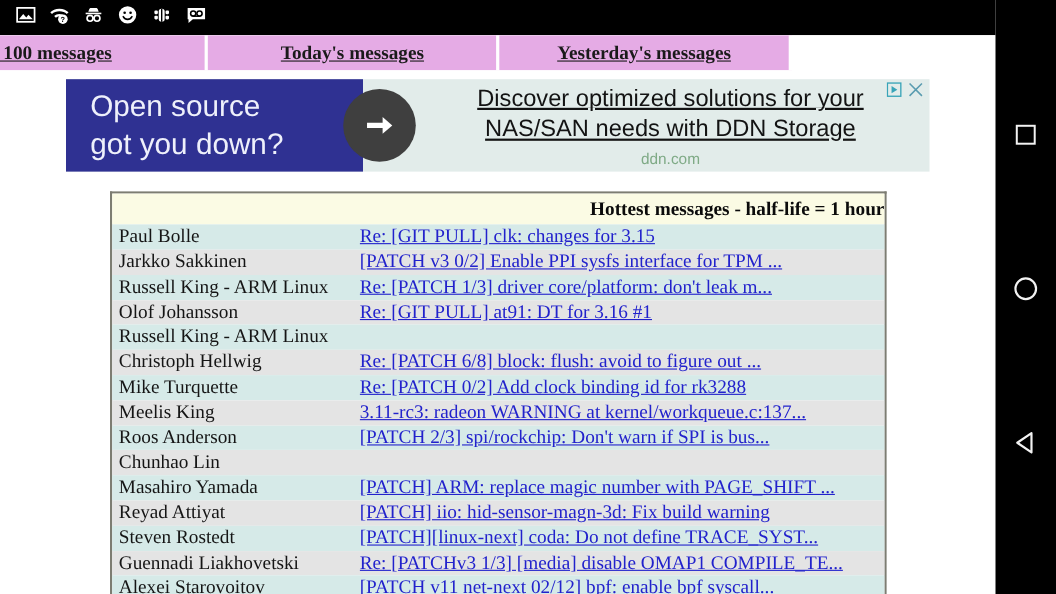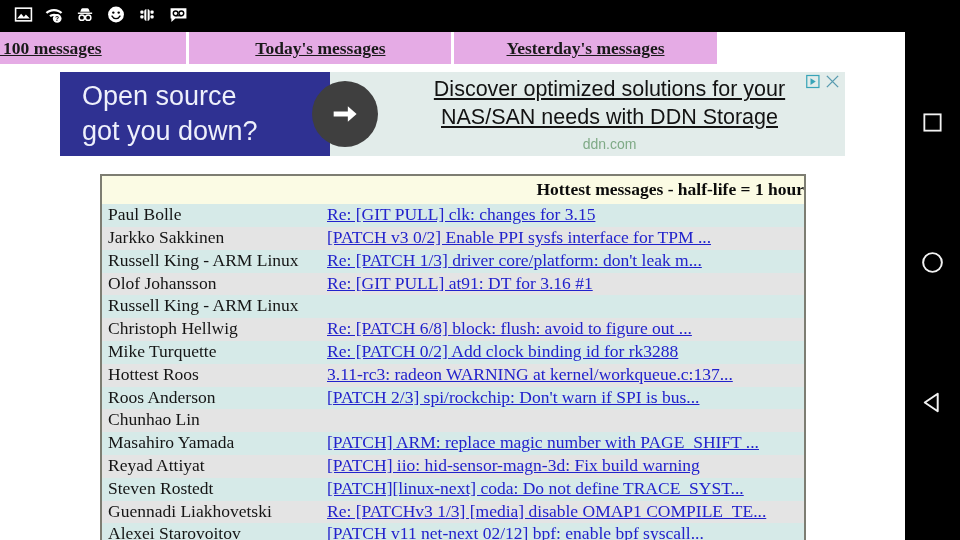--- a/index.html
+++ b/index.html
@@ -245,21 +245,21 @@
           </div>
           <div class="row even">
             <span class="sender">Christoph Hellwig</span>
             <span class="subject">Re: [PATCH 6/8] block: flush: avoid to figure out ...</span>
           </div>
           <div class="row odd">
             <span class="sender">Mike Turquette</span>
             <span class="subject">Re: [PATCH 0/2] Add clock binding id for rk3288</span>
           </div>
           <div class="row even">
-            <span class="sender">Hottest Roos</span>
+            <span class="sender">Meelis King</span>
             <span class="subject">3.11-rc3: radeon WARNING at kernel/workqueue.c:137...</span>
           </div>
           <div class="row odd">
             <span class="sender">Roos Anderson</span>
             <span class="subject">[PATCH 2/3] spi/rockchip: Don't warn if SPI is bus...</span>
           </div>
           <div class="row even">
             <span class="sender">Chunhao Lin</span>
           </div>
           <div class="row odd">

